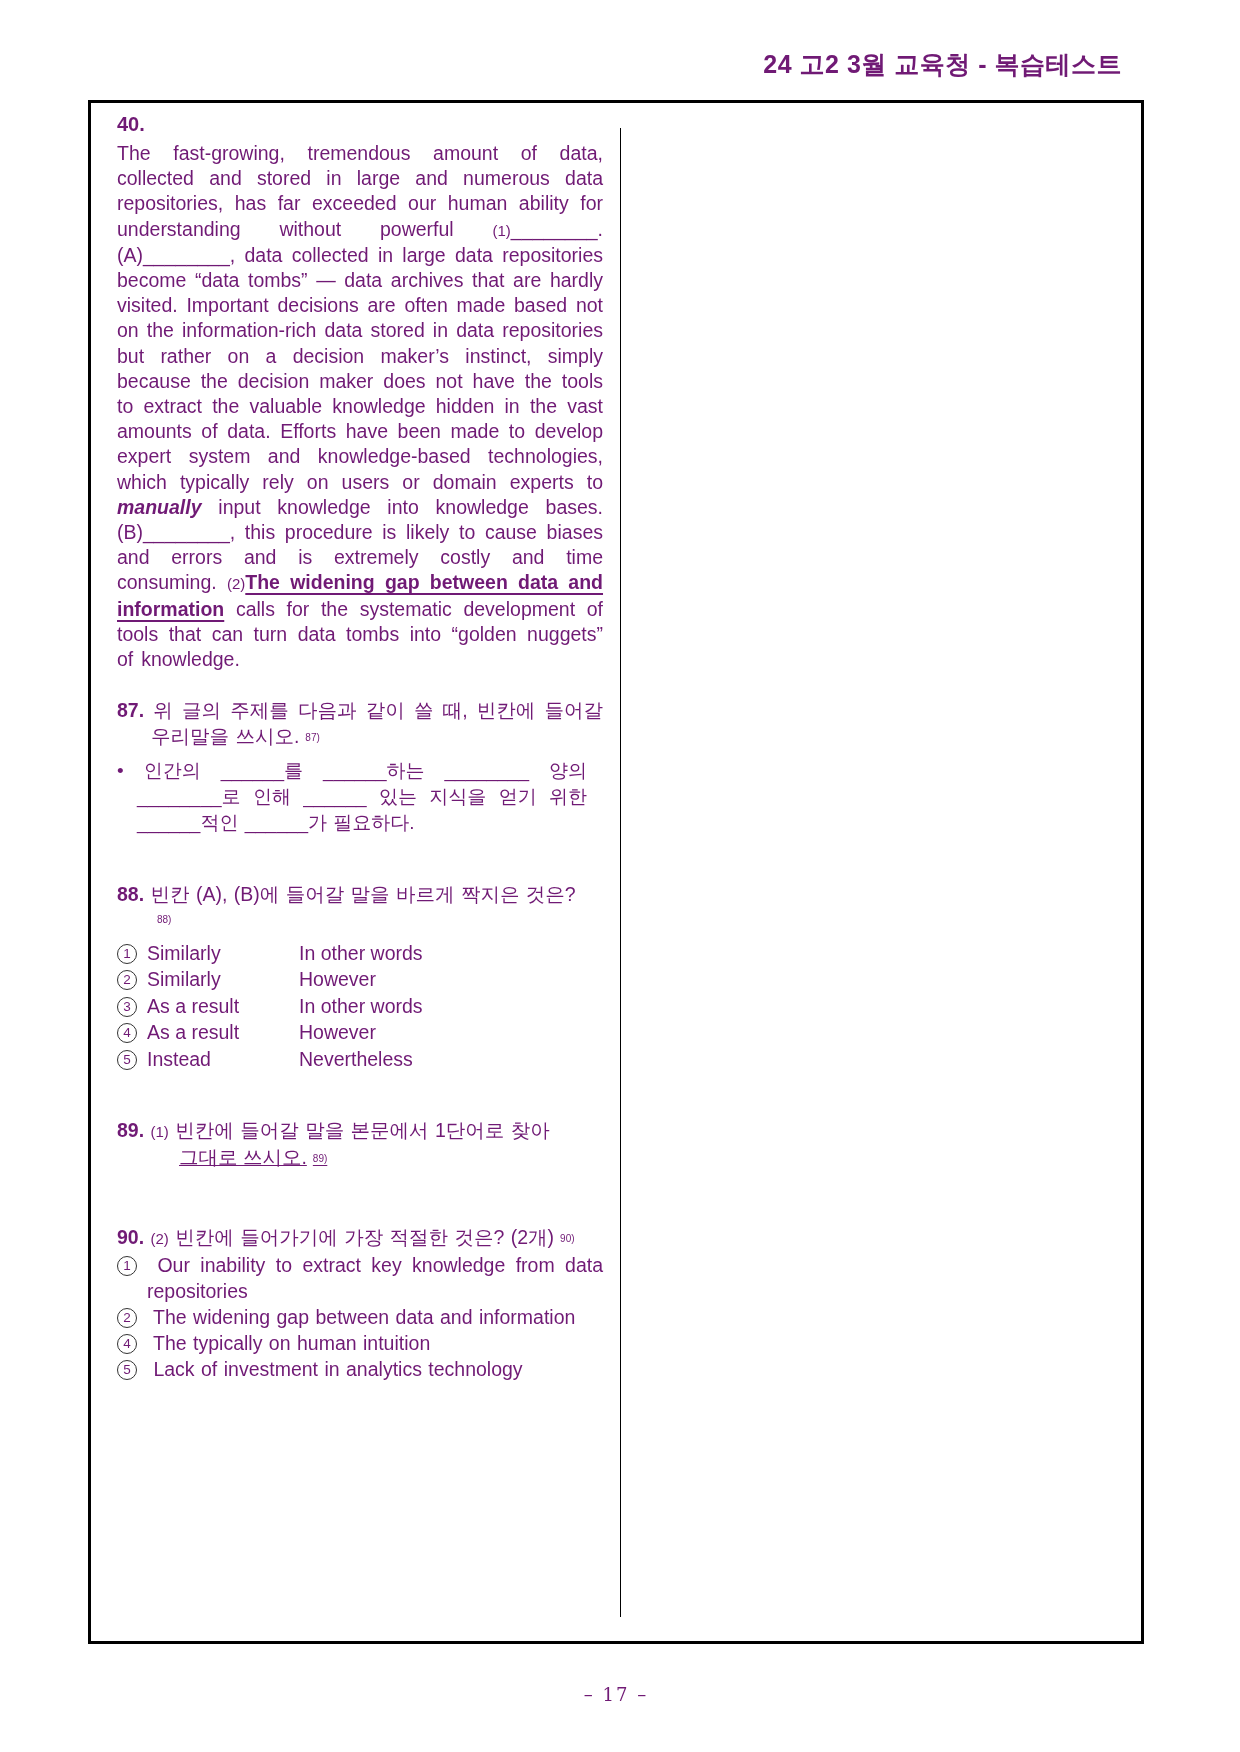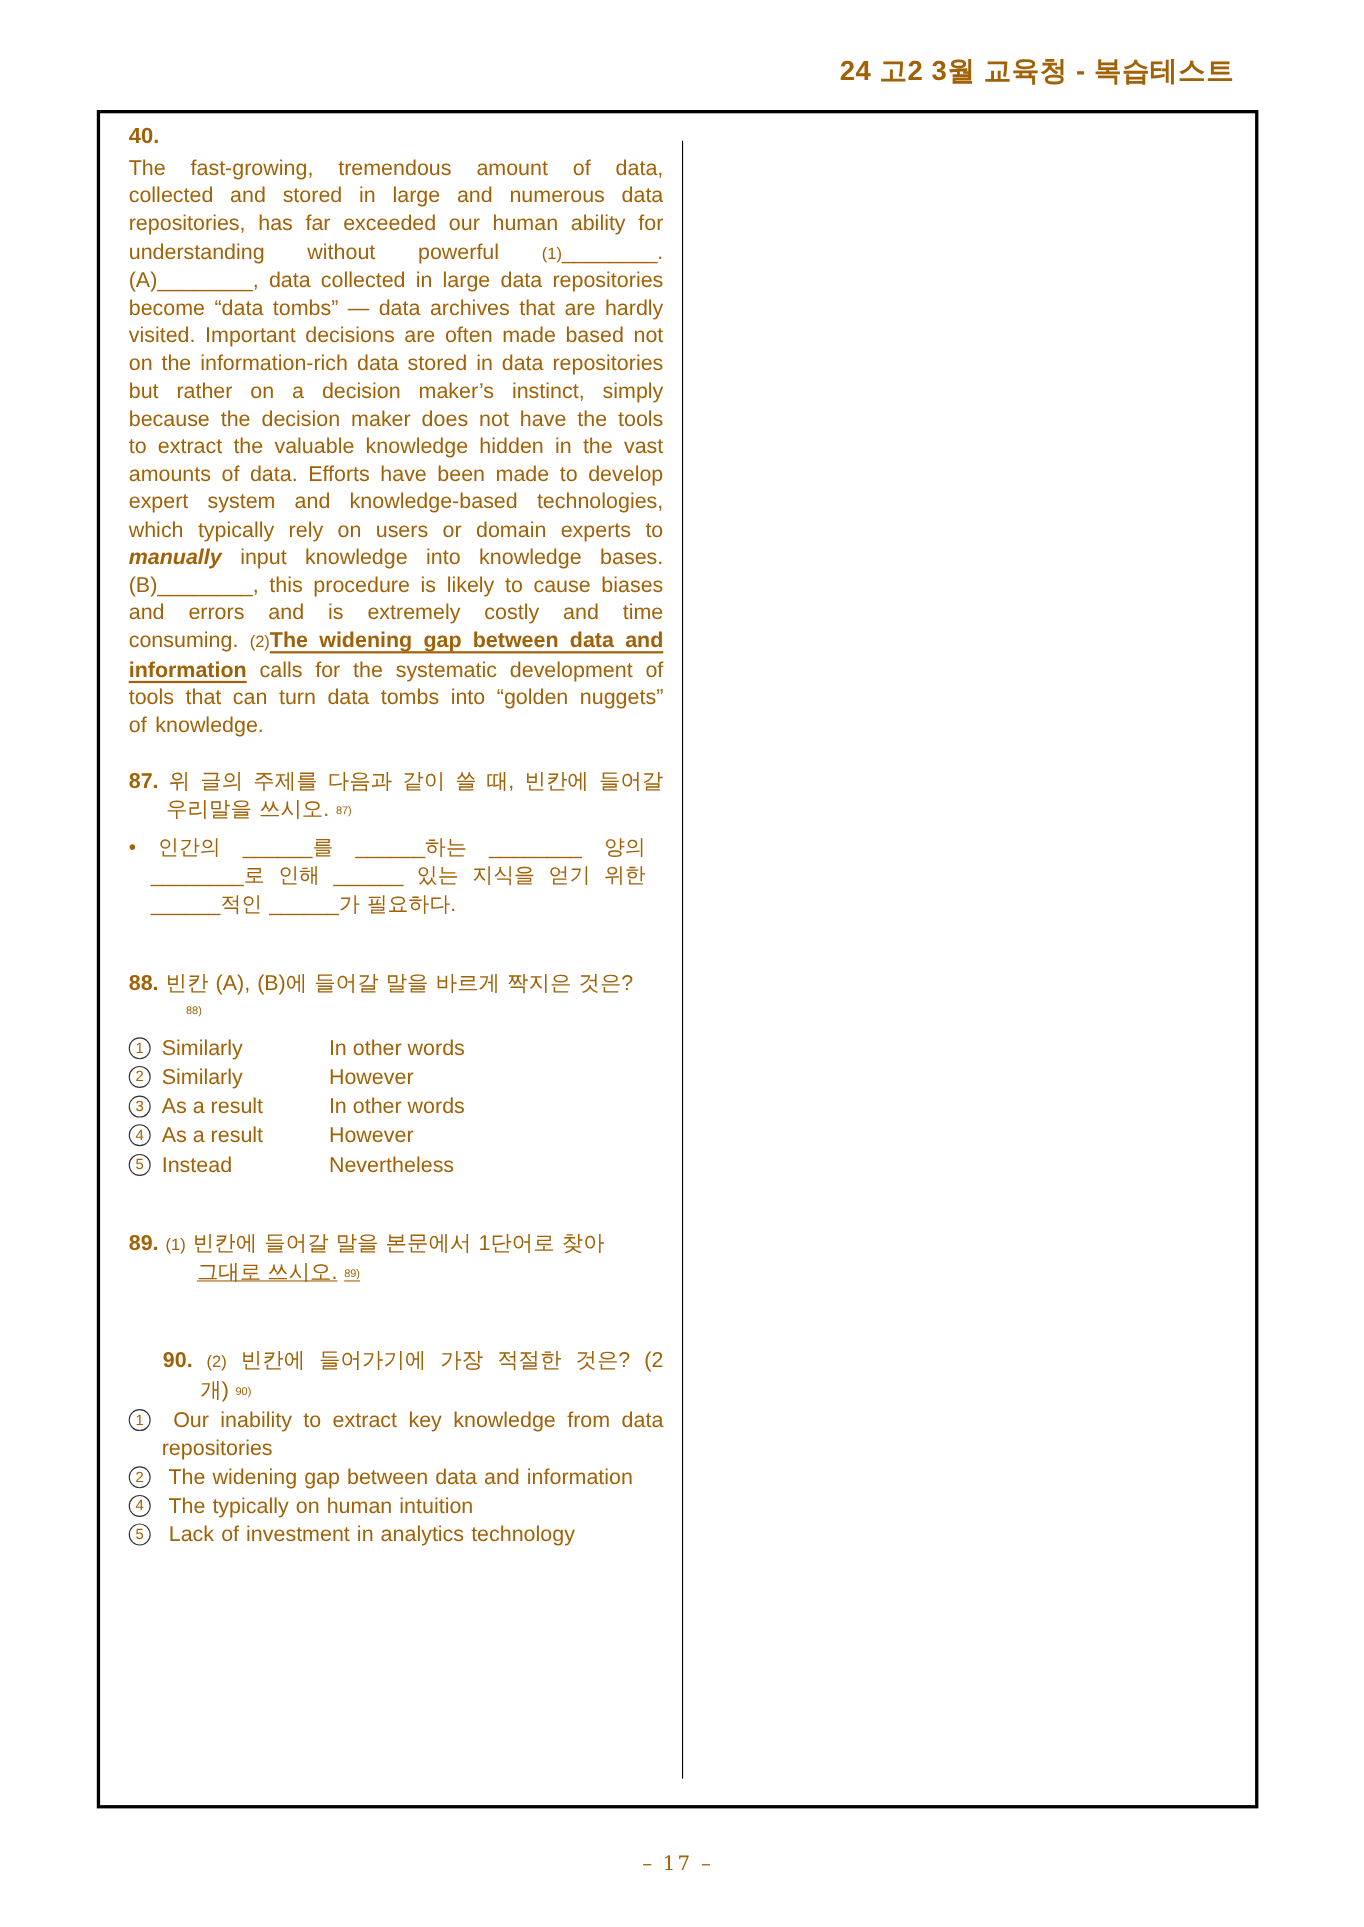--- a/index.html
+++ b/index.html
@@ -1,17 +1,17 @@
 <!DOCTYPE html>
 <html><head>
 <meta charset="utf-8">
 <style>
   html,body{margin:0;padding:0;background:#fff;}
   .page{position:relative;width:1240px;height:1752px;background:#ffffff;
-        font-family:"Liberation Sans","DejaVu Sans",sans-serif;color:#a16207;overflow:hidden;}
+        font-family:"Liberation Sans","DejaVu Sans",sans-serif;color:#701a75;overflow:hidden;}
 
   .header-title{position:absolute;top:48px;right:118px;font-size:25px;font-weight:bold;letter-spacing:.5px;}
 
   .outer-box{position:absolute;left:88px;top:100px;width:1056px;height:1544px;
              border:3px solid #000;box-sizing:border-box;}
   .col-divider{position:absolute;left:620px;top:128px;width:1px;height:1489px;background:#000;}
 
   .left-col{position:absolute;left:117px;top:112px;width:486px;}
 
   .q40-num{font-weight:bold;font-size:20px;line-height:25px;margin:0 0 4px 0;}
@@ -34,21 +34,21 @@
   .opt-row{display:flex;font-size:19.5px;line-height:26.5px;}
   .col-a{width:182px;}
   .col-b{flex:1;}
   .circ{display:inline-block;width:20px;height:20px;line-height:18px;border:1.3px solid #333;
         border-radius:50%;text-align:center;font-size:13.5px;box-sizing:border-box;
         vertical-align:2px;margin-right:10px;text-indent:0;}
 
   .mt-q89{margin-top:46px;}
   .q89-line2{font-size:19.5px;line-height:25.5px;margin:0 0 0 62px;text-decoration:underline;}
 
-  .mt-q90{margin-top:54px;margin-left:31px;}
+  .mt-q90{margin-top:54px;}
   .q-opt{font-size:19.5px;line-height:26px;margin:0;padding-left:30px;text-indent:-30px;
          text-align:justify;word-spacing:1px;}
 
   .page-num{position:absolute;top:1684px;left:88px;width:1056px;text-align:center;
             font-family:"DejaVu Serif","Liberation Serif",serif;font-size:18px;letter-spacing:2px;}
 </style>
 </head>
 <body>
 
 <div class="page">
@@ -69,21 +69,21 @@
       <span>위 글의 주제를 다음과 같이 쓸 때, 빈칸에 들어갈 우리말을 쓰시오.</span><span class="footnote">87)</span>
     </p>
     <p class="bullet"><span>•</span>
       <span>인간의 ______를 ______하는 ________ 양의 ________로 인해 ______ 있는 지식을 얻기 위한 ______적인 ______가 필요하다.</span>
     </p>
 
     <p class="q-head mt-q88">
       <span class="q-num">88.</span>
       <span>빈칸 (A), (B)에 들어갈 말을 바르게 짝지은 것은?</span>
     </p>
-    <p class="fn-line"><span class="footnote" style="margin-left:16px">88)</span></p>
+    <p class="fn-line"><span class="footnote" style="margin-left:4px">88)</span></p>
 
     <div>
       <div class="opt-row">
         <span class="col-a"><span class="circ">1</span><span>Similarly</span></span>
         <span class="col-b">In other words</span>
       </div>
       <div class="opt-row">
         <span class="col-a"><span class="circ">2</span><span>Similarly</span></span>
         <span class="col-b">However</span>
       </div>

